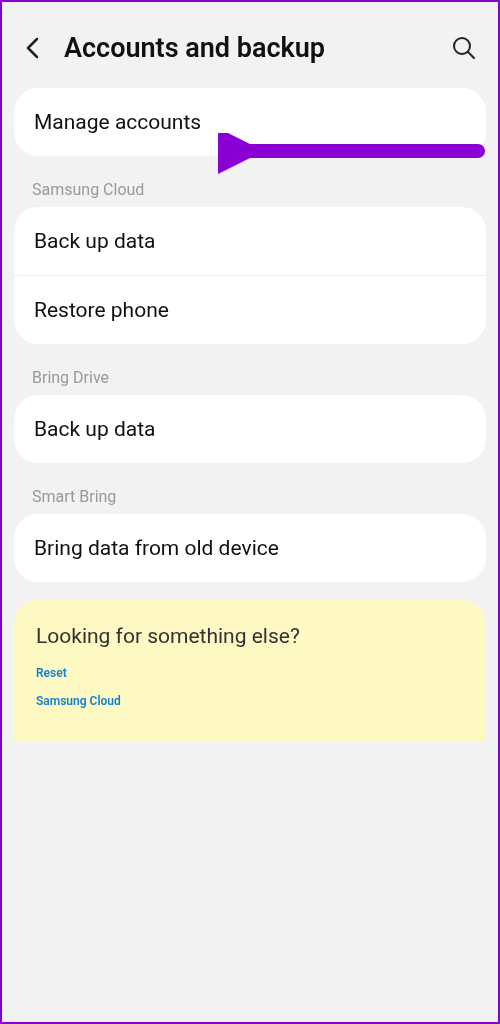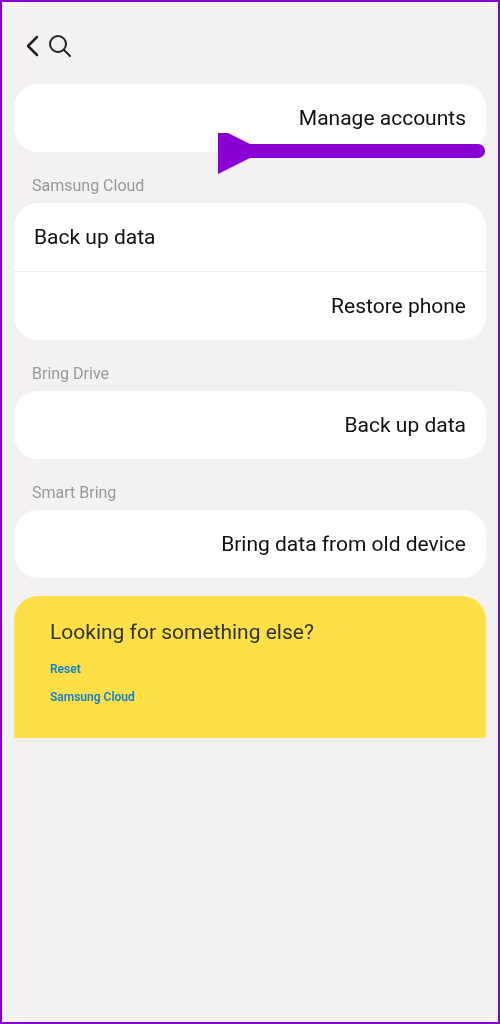--- a/index.html
+++ b/index.html
@@ -28,33 +28,33 @@
   .card {
     background: #fff;
     border-radius: 24px;
     padding: 0;
     margin-bottom: 10px;
   }
   .card .item {
     padding: 22px 20px;
     border-bottom: 1px solid #eee;
   }
-  .card .item:last-child { border-bottom: none; text-align: right; }
+  .card .item:last-child { border-bottom: none; }
   .item-title { font-size: 21px; color: #111; font-weight: 400; }
   .item-sub { font-size: 15px; color: #888; line-height: 1.4; margin-top: 4px; }
 
   .section-label {
     font-size: 16px; color: #999;
     padding: 14px 18px 8px 18px;
   }
 
   .footer-card {
-    background: #fde047;
+    background: #fef9c3;
     border-radius: 24px 24px 0 0;
-    padding: 24px 22px 20px 36px;
+    padding: 24px 22px 20px 22px;
     margin-top: 18px;
   }
   .footer-title { font-size: 21px; color: #333; margin-bottom: 18px; }
   .footer-link { font-size: 12px; font-weight: 600; color: #1180d0; margin-bottom: 14px; }
 
   .arrow {
     position: absolute;
     left: 218px; top: 133px;
     pointer-events: none;
   }
@@ -62,20 +62,21 @@
 </head>
 <body>
 
 <div class="container">
   <div class="header">
     <div class="back-btn">
       <svg width="18" height="22" viewBox="0 0 18 22">
         <polyline points="12,2 3,11 12,20" fill="none" stroke="#222" stroke-width="2.5" stroke-linecap="round" stroke-linejoin="round"></polyline>
       </svg>
     </div>
+    <div class="title">Accounts and backup</div>
     <div class="search-btn">
       <svg width="26" height="26" viewBox="0 0 26 26">
         <circle cx="11" cy="11" r="8" fill="none" stroke="#222" stroke-width="2"></circle>
         <line x1="17" y1="17" x2="23" y2="23" stroke="#222" stroke-width="2" stroke-linecap="round"></line>
       </svg>
     </div>
   </div>
 
   <div class="card">
     <div class="item">

